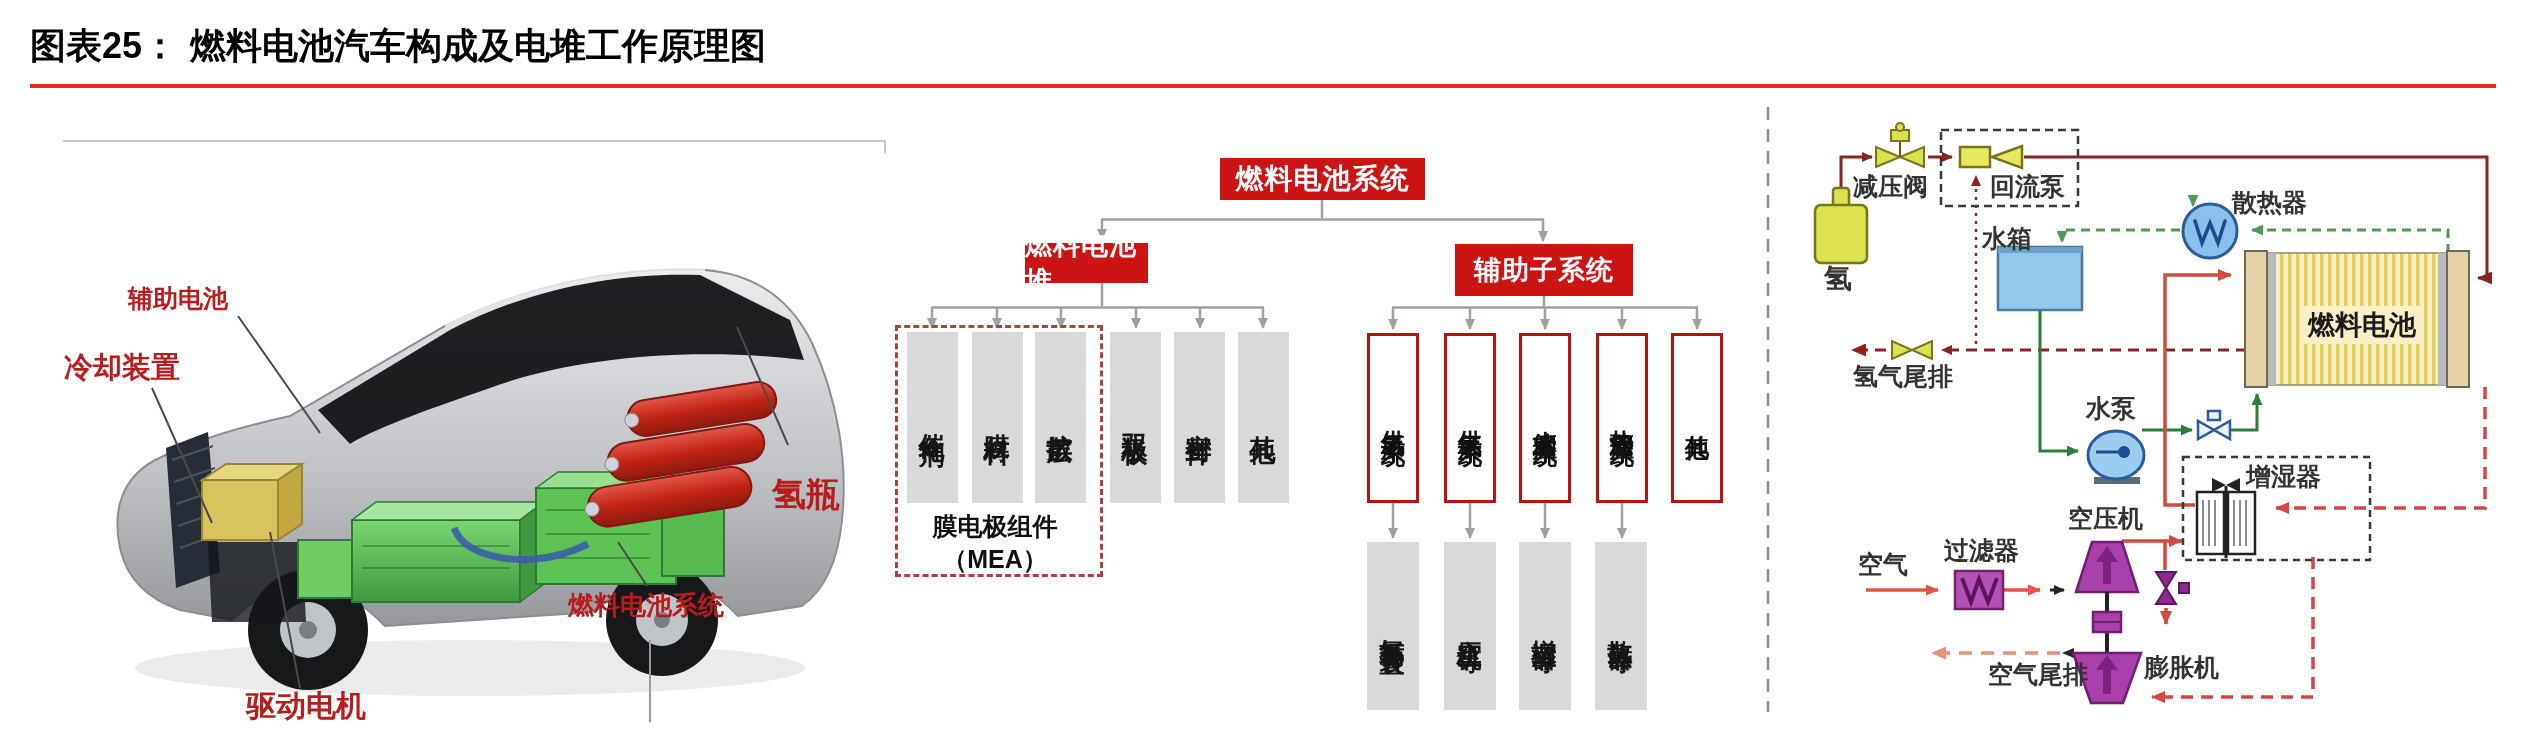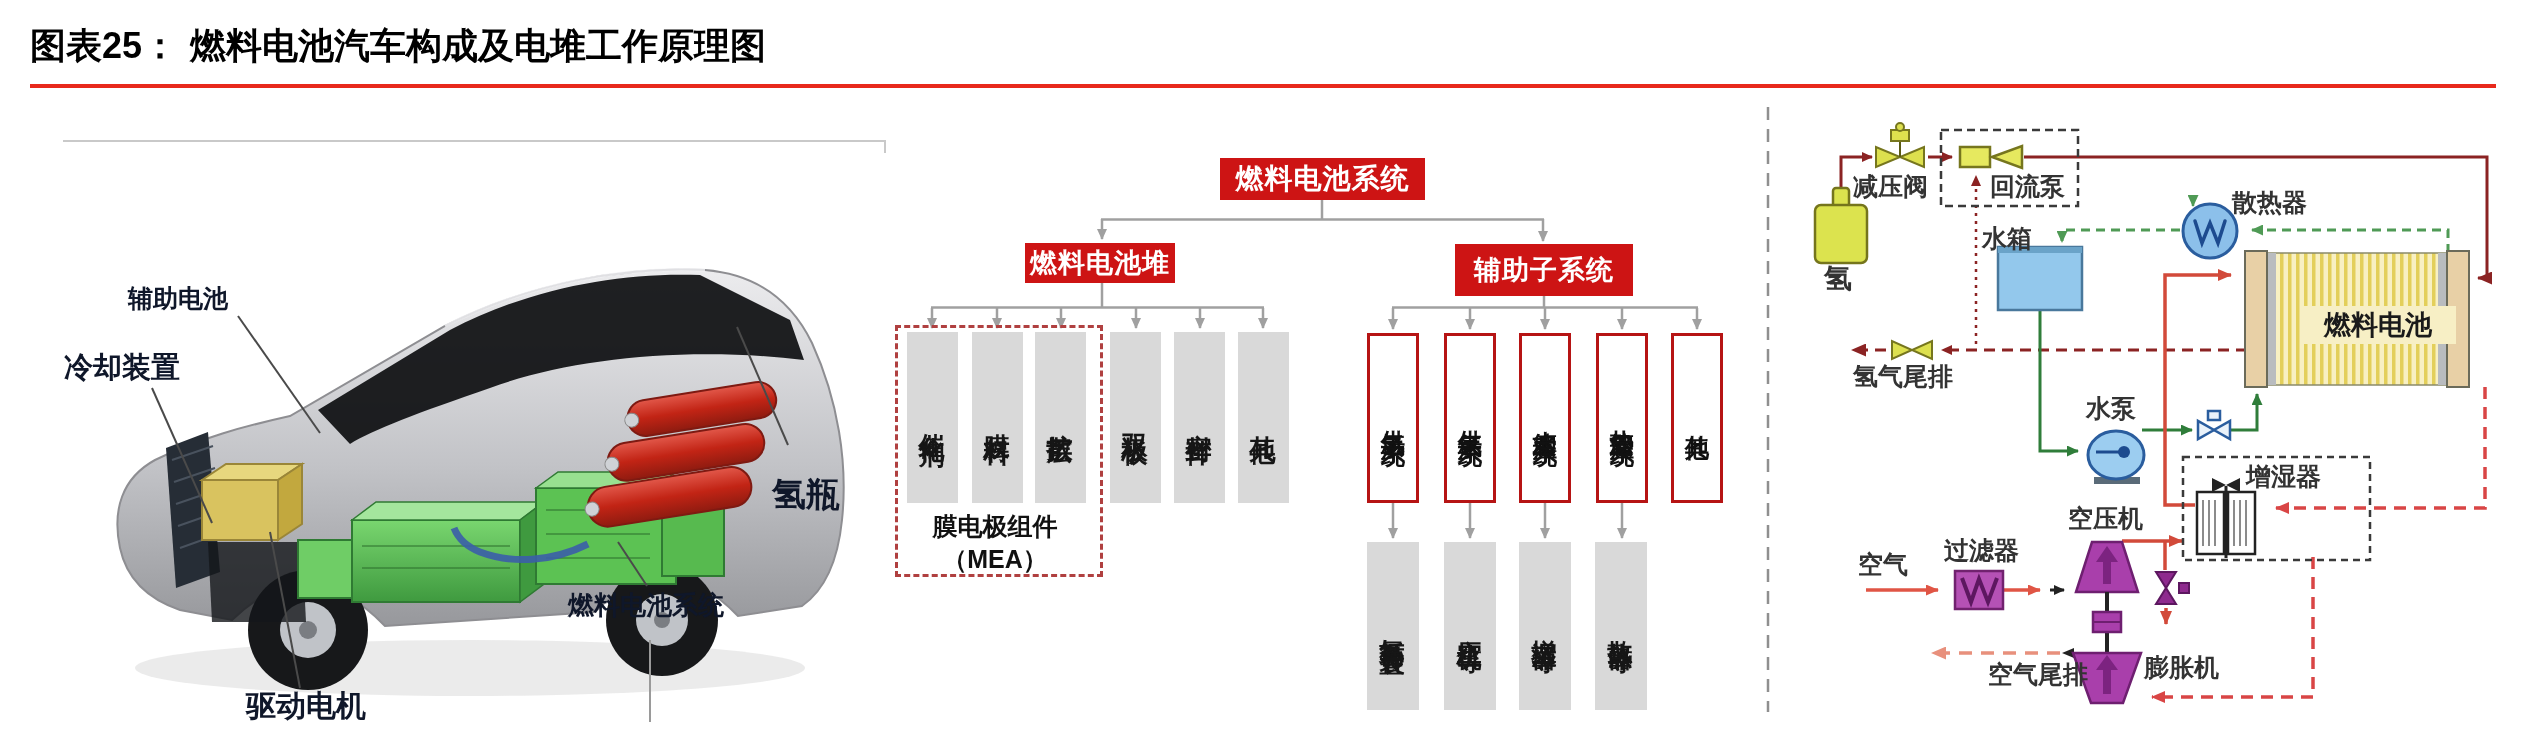--- a/index.html
+++ b/index.html
@@ -14,23 +14,23 @@
                  border-top:2px solid #c9c9c9; border-right:2px solid #c9c9c9; }
   
   .rbox { background:#cd1414; color:#fff; font-weight:700; display:flex; align-items:center; justify-content:center; letter-spacing:1px; }
   .obox { background:#fff; border:3px solid #b61414; color:#111; font-weight:700; display:flex; align-items:center; justify-content:center;
           writing-mode:vertical-rl; text-orientation:upright; letter-spacing:3px; font-size:24px; }
   .gbox { background:#d9d9d9; color:#161616; font-weight:700; display:flex; align-items:center; justify-content:center;
           writing-mode:vertical-rl; text-orientation:upright; letter-spacing:3px; font-size:26px; }
   .mea-box { border:3px dashed #b04040; }
   .mea-label { text-align:center; font-size:25px; font-weight:700; color:#111; line-height:1.3; }
   
-  .clabel { position:absolute; font-weight:700; color:#0f172a; white-space:nowrap; }
+  .clabel { position:absolute; font-weight:700; color:#b91c1c; white-space:nowrap; }
   .slabel { position:absolute; font-size:25px; font-weight:700; color:#333; white-space:nowrap; }
-  .fc-label { background:#f7efc5; padding:1px 24px; font-size:27px; color:#1a1a1a; }
+  .fc-label { background:#f7efc5; padding:1px 8px; font-size:27px; color:#1a1a1a; }
 </style>
 </head>
 <body>
 
 <div class="title-row">
   <span>图表25：</span><span class="tmain">燃料电池汽车构成及电堆工作原理图</span>
 </div>
 <div class="rule"></div>
 
 <div class="photo-frame"></div>
@@ -156,21 +156,21 @@
     <path d="M1393,503 V538" marker-end="url(#ag)"></path>
     <path d="M1470,503 V538" marker-end="url(#ag)"></path>
     <path d="M1545,503 V538" marker-end="url(#ag)"></path>
     <path d="M1622,503 V538" marker-end="url(#ag)"></path>
   </g>
 </svg>
 
 <div class="abs mea-box" style="left:895px;top:325px;width:208px;height:252px"></div>
 
 <div class="abs rbox" style="left:1220px;top:158px;width:205px;height:42px;font-size:28px">燃料电池系统</div>
-<div class="abs rbox" style="left:1025px;top:243px;width:150px;height:40px;font-size:27px">燃料电池堆</div>
+<div class="abs rbox" style="left:1025px;top:243px;width:123px;height:40px;font-size:27px">燃料电池堆</div>
 <div class="abs rbox" style="left:1455px;top:244px;width:178px;height:52px;font-size:27px">辅助子系统</div>
 
 <div class="abs gbox" style="left:907px;top:332px;width:51px;height:171px">催化剂</div>
 <div class="abs gbox" style="left:972px;top:332px;width:51px;height:171px">膜材料</div>
 <div class="abs gbox" style="left:1035px;top:332px;width:51px;height:171px">扩散层</div>
 <div class="abs gbox" style="left:1110px;top:332px;width:51px;height:171px">双极板</div>
 <div class="abs gbox" style="left:1174px;top:332px;width:51px;height:171px">密封件</div>
 <div class="abs gbox" style="left:1238px;top:332px;width:51px;height:171px">其他</div>
 
 <div class="abs mea-label" style="left:895px;top:510px;width:200px">

